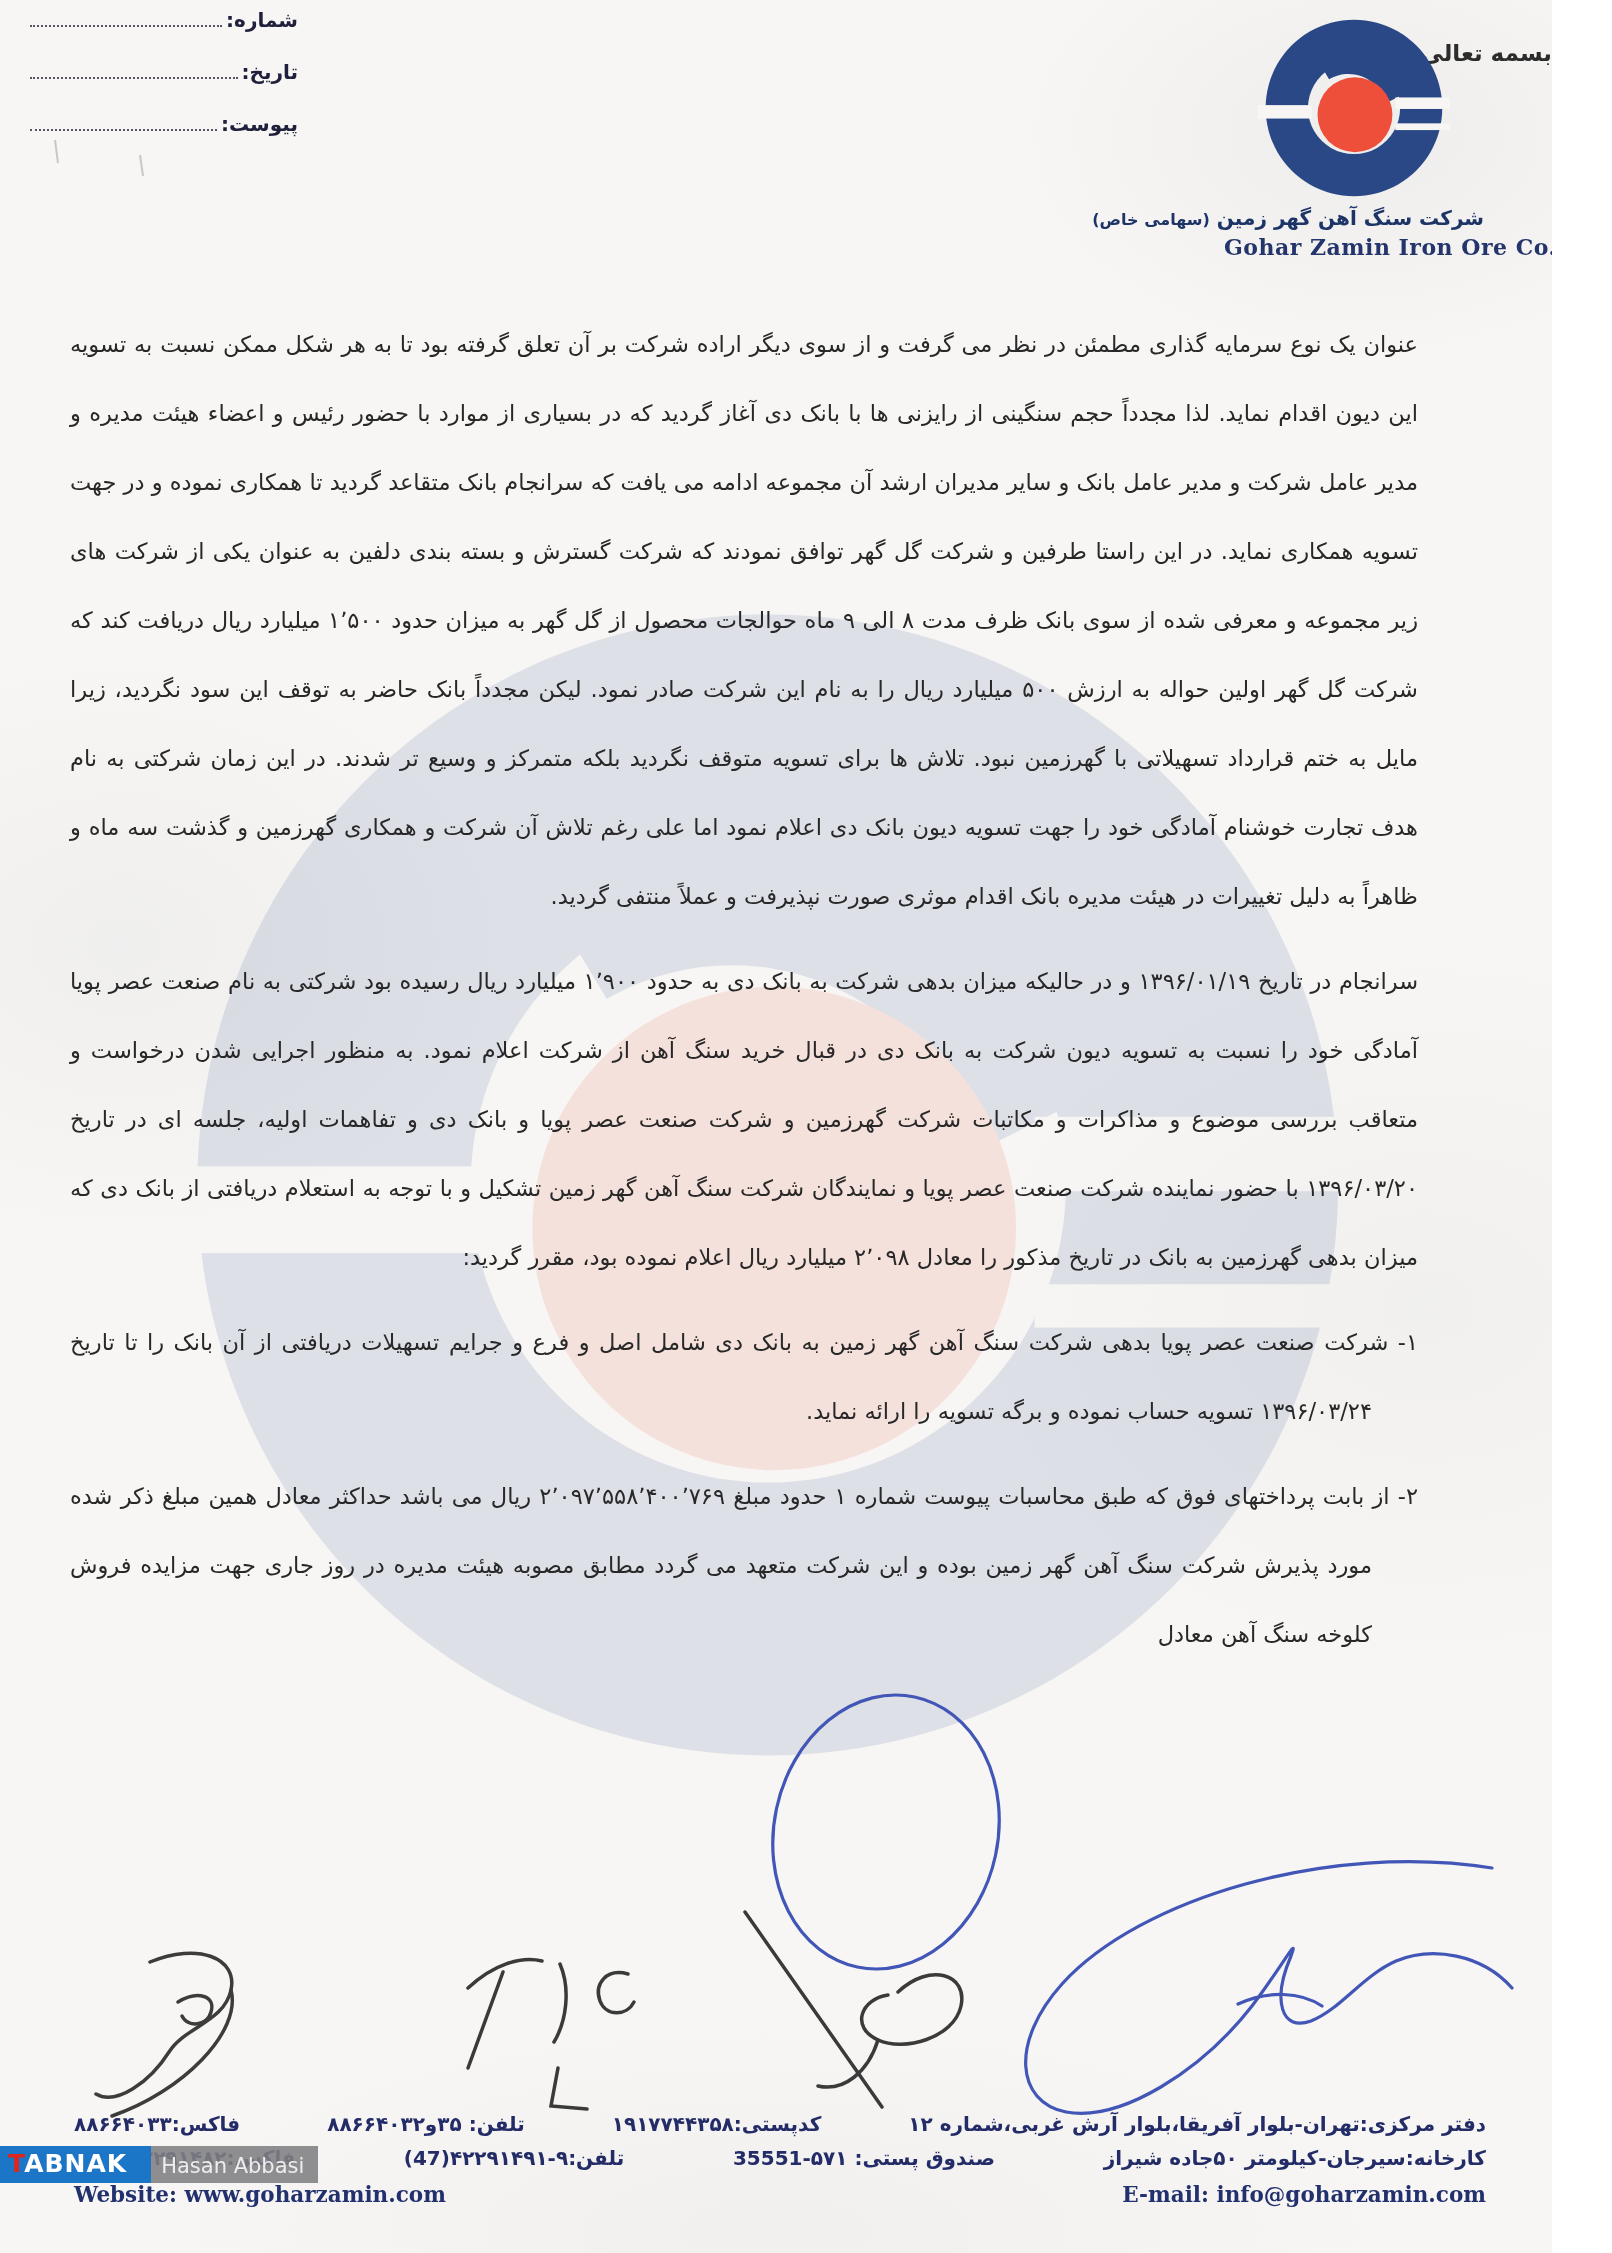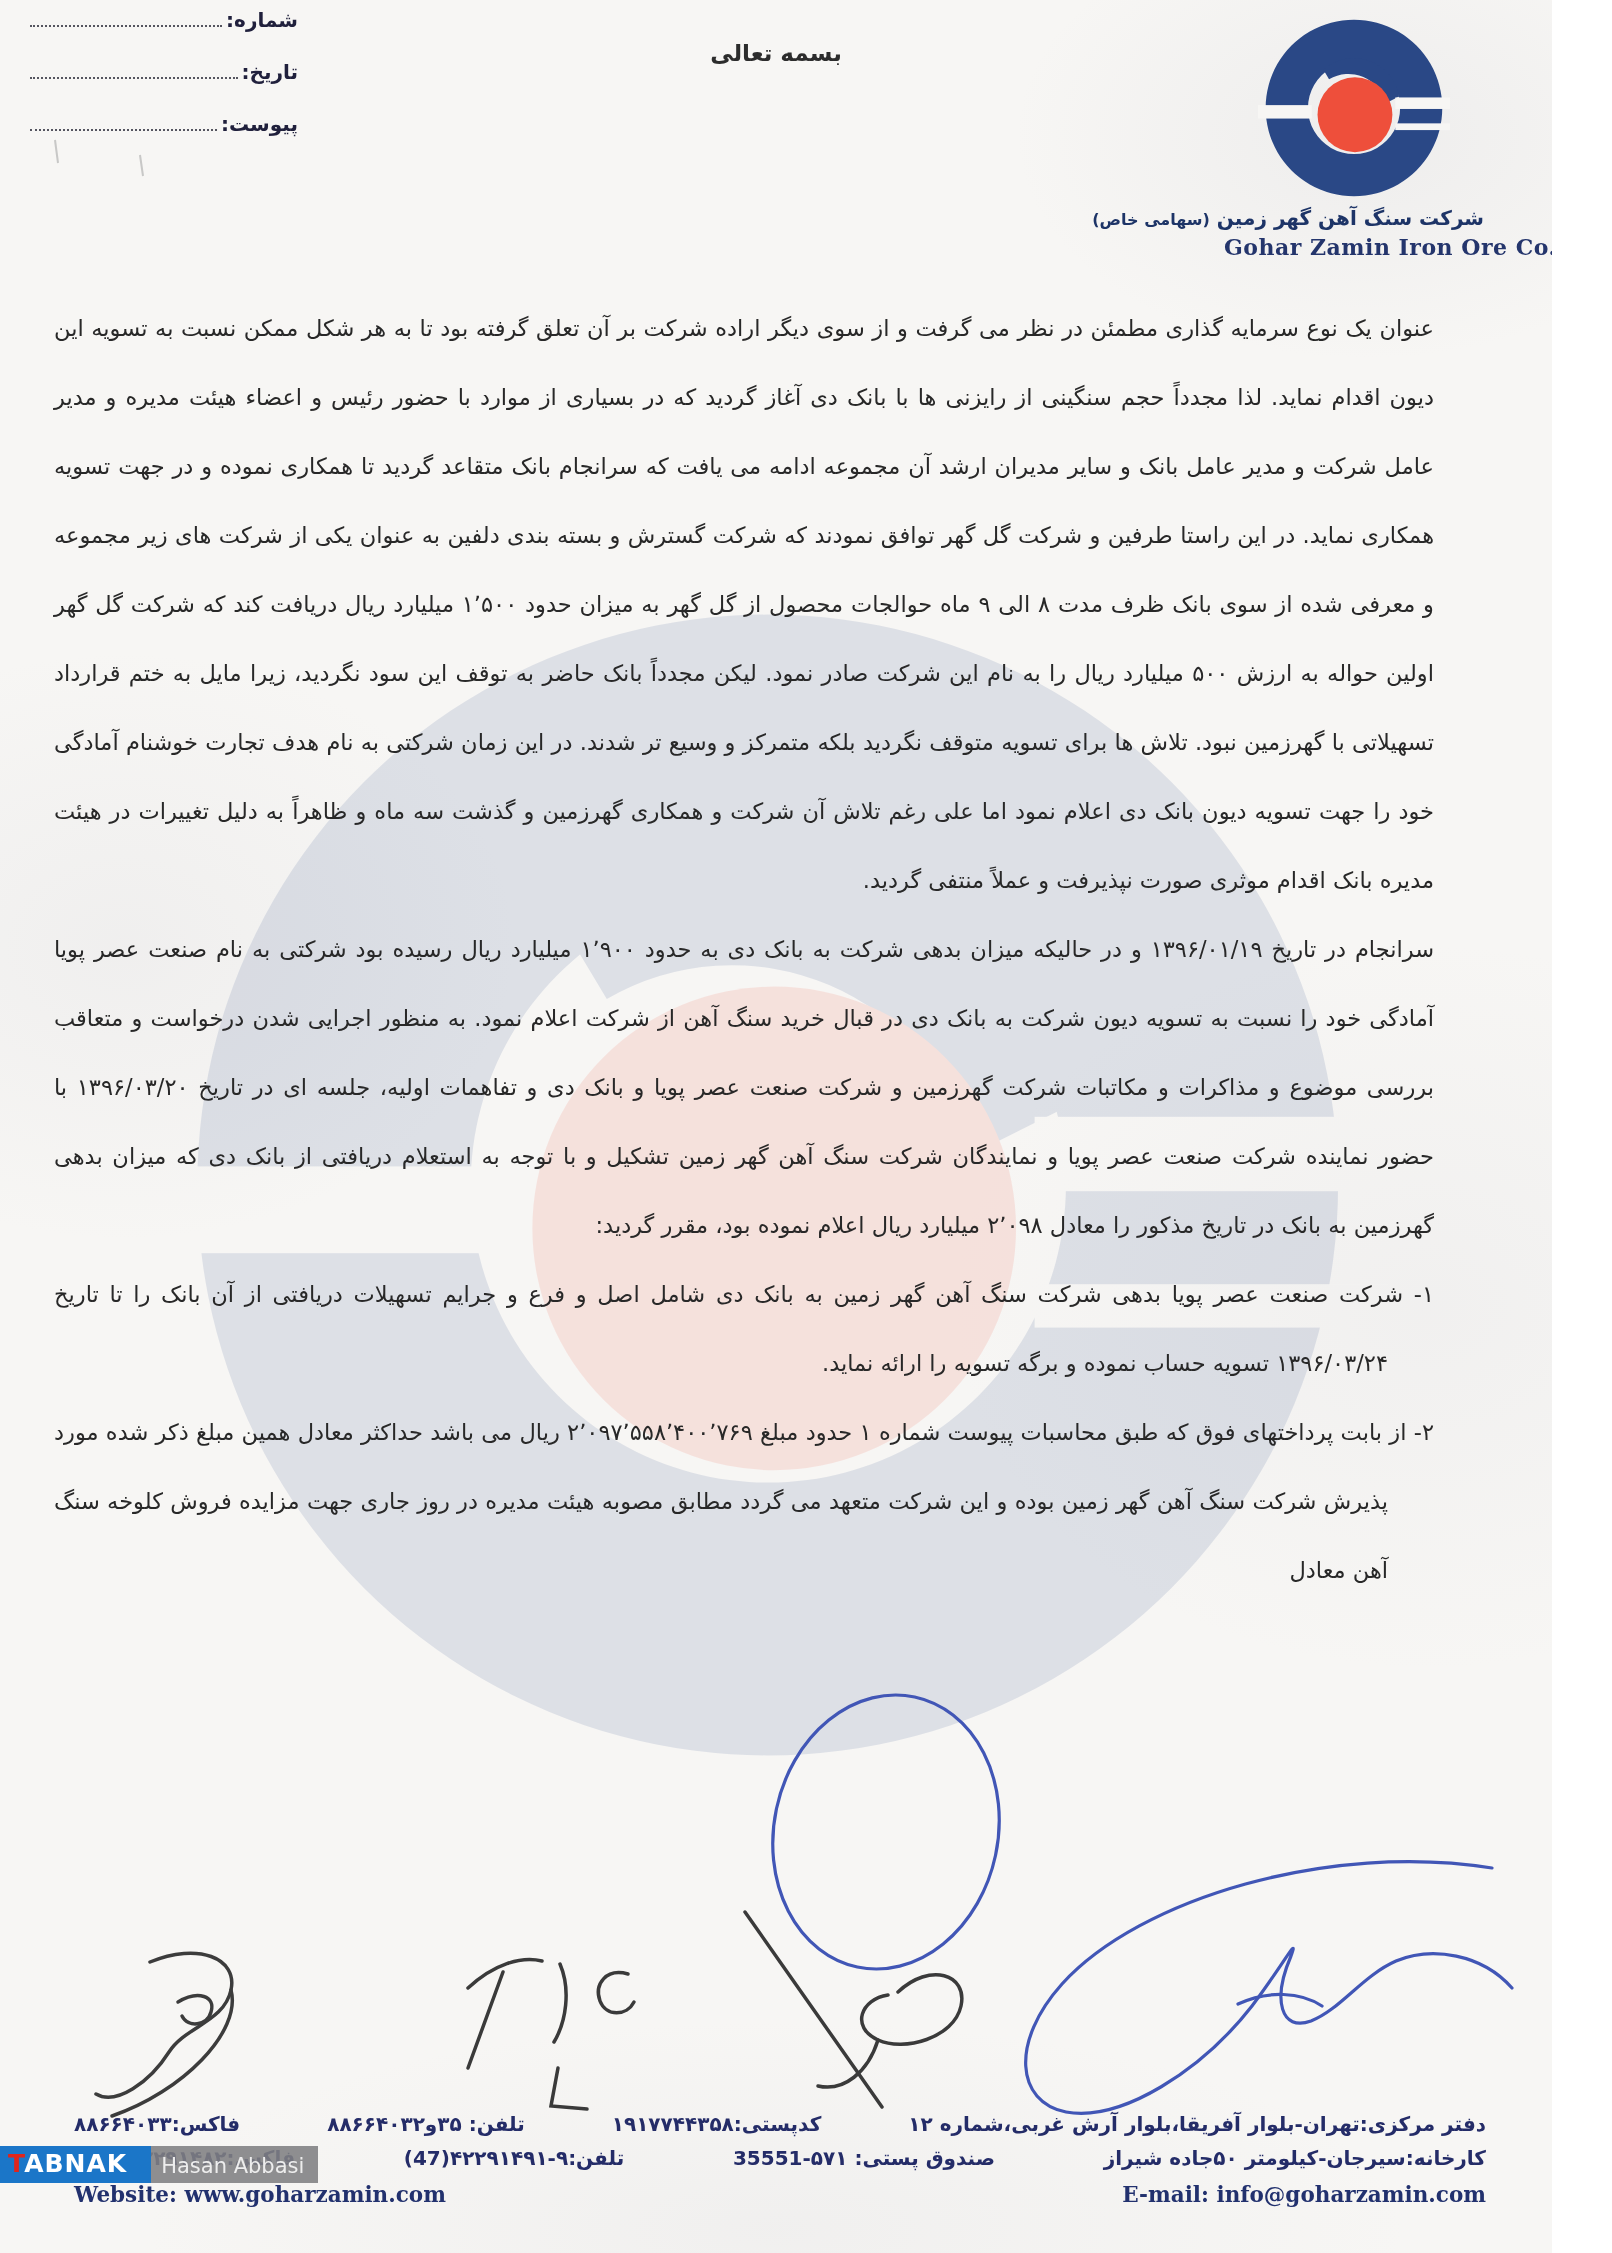--- a/index.html
+++ b/index.html
@@ -12,34 +12,34 @@
       radial-gradient(ellipse 680px 520px at 92% 58%, rgba(208,208,214,.16), transparent 70%),
       radial-gradient(ellipse 900px 300px at 50% 99%, rgba(210,210,214,.18), transparent 70%);
     font-family:"DejaVu Sans", sans-serif;
     color:#262626;
   }
   
   .hdr-fields{position:absolute; top:10px; left:30px; width:268px; direction:rtl;}
   .field-row{display:flex; align-items:flex-end; margin-bottom:32px;}
   .field-label{font-weight:bold; font-size:20px; color:#20203c; white-space:nowrap; line-height:1;}
   .field-dots{flex:1; border-bottom:2px dotted #55555f; margin:0 4px 3px 0; height:10px;}
-  .besmele{position:absolute; top:40px; left:0; width:100%; text-align:center;
+  .besmele{position:absolute; top:40px; left:0; width:100%; text-align:right;
     font-size:23px; font-weight:bold; color:#2c2c2c;}
   .logo-block{position:absolute; top:12px; right:68px; width:260px; text-align:center;}
   .logo-mark{width:192px; height:192px; display:block; margin:0 auto;}
   .company-fa{font-size:20px; font-weight:bold; color:#1d3467; margin-top:2px; white-space:nowrap; direction:rtl;}
   .company-fa small{font-size:16px; font-weight:bold;}
   .company-en{font-family:"DejaVu Serif","Liberation Serif",serif; font-size:22px; font-weight:bold;
     color:#24356c; margin-top:4px; letter-spacing:.5px; white-space:nowrap;}
   
   .watermark-logo{position:absolute; left:148px; top:565px; width:1240px; height:1240px; opacity:.12; z-index:1;}
   
   .body-text{position:absolute; top:294px; right:118px; width:1380px; z-index:2;
     direction:rtl; text-align:justify; font-size:22.5px; line-height:69px; color:#282828;}
-  .body-text p{margin:0;}
+  .body-text p{margin:16px;}
   .list-item{padding-right:46px; text-indent:-46px;}
   
   .sig-layer{position:absolute; left:0; top:0; width:1612px; height:2253px; z-index:5; pointer-events:none;}
   
   .footer{position:absolute; left:74px; right:66px; top:2112px; z-index:3;
     color:#242c68; font-weight:bold; font-size:20px;}
   .footer-line{display:flex; justify-content:space-between; direction:rtl; white-space:nowrap; margin-bottom:10px;}
   .footer-web{display:flex; justify-content:space-between; direction:ltr;
     font-family:"DejaVu Serif","Liberation Serif",serif; font-size:21.5px; color:#22316e; margin-top:12px;}
   

